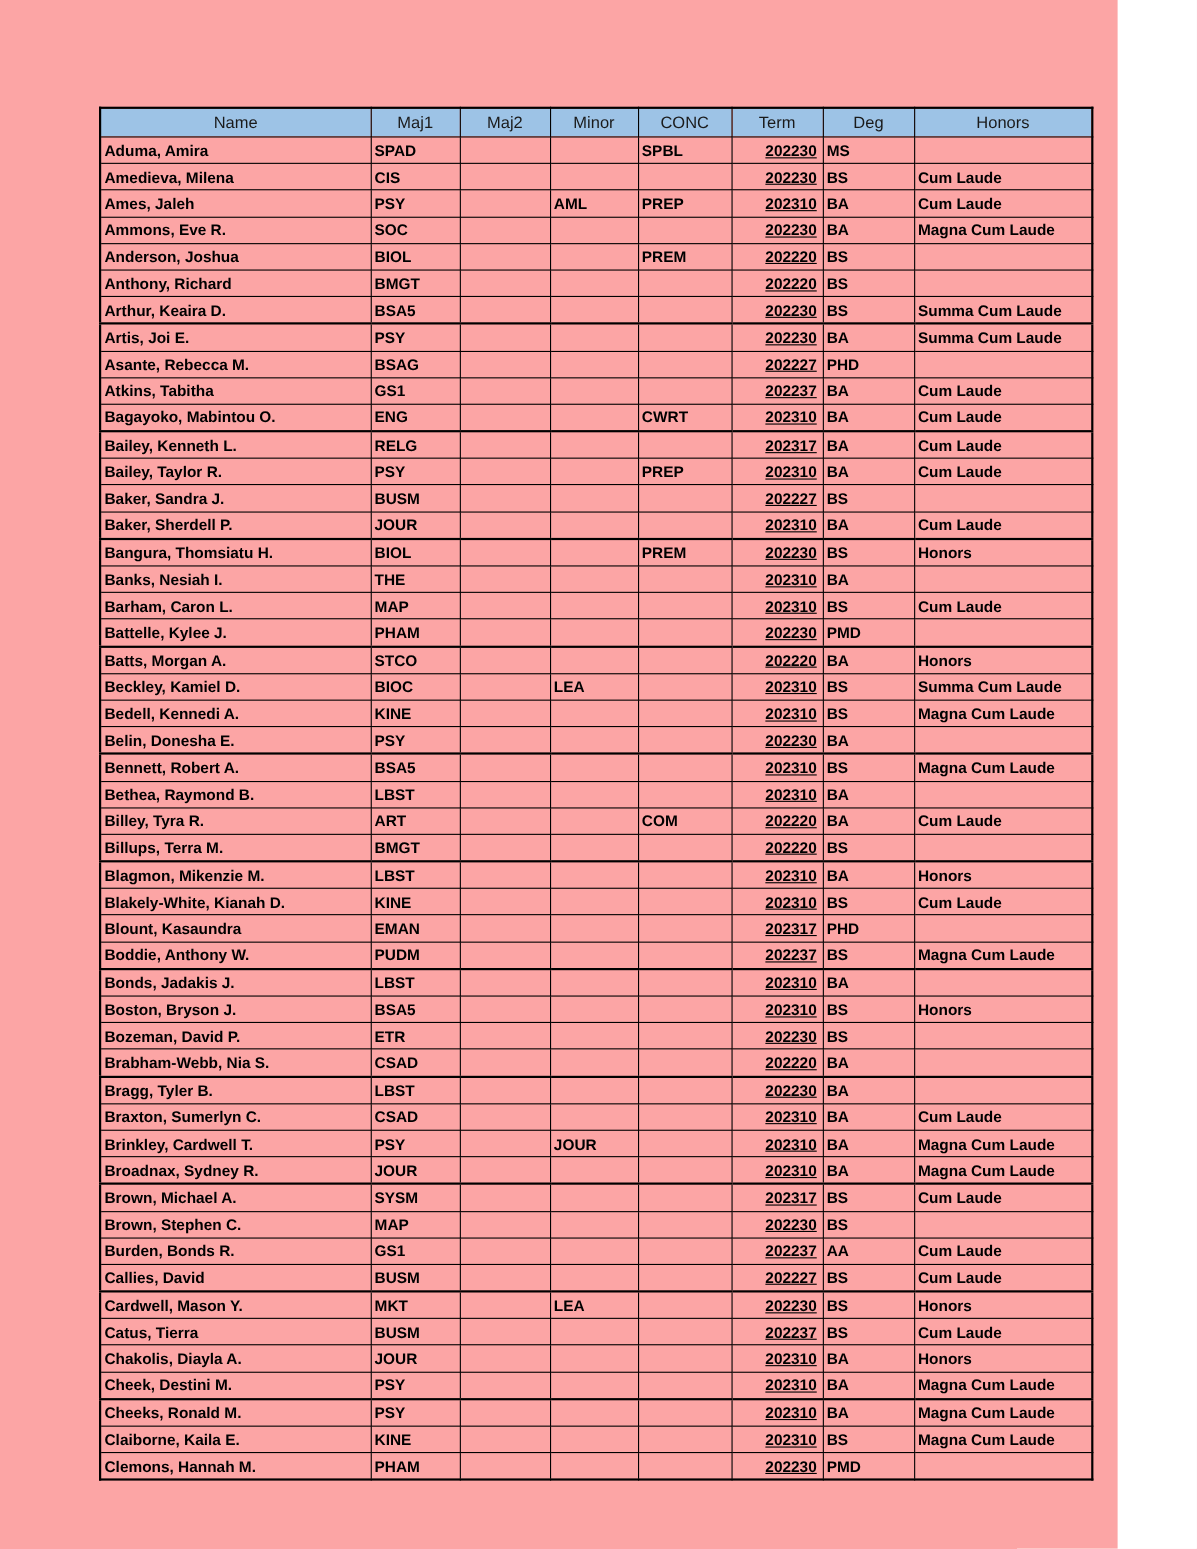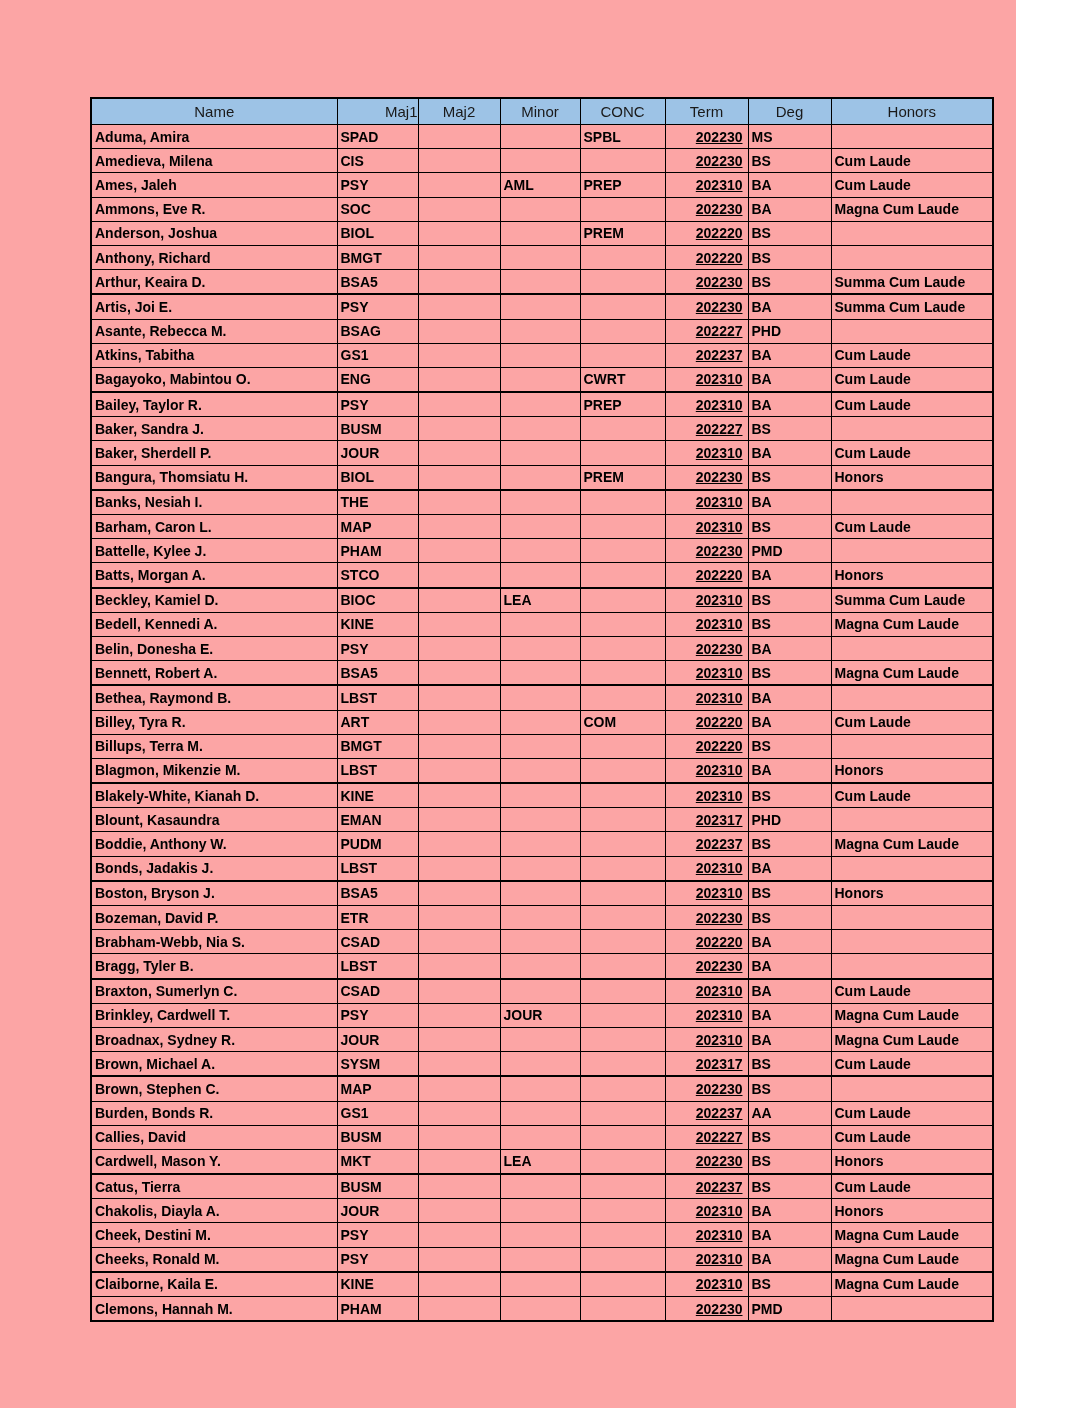--- a/index.html
+++ b/index.html
@@ -66,21 +66,21 @@
       <col style="width:82px">
       <col style="width:80px">
       <col style="width:85px">
       <col style="width:83px">
       <col style="width:83px">
       <col style="width:162px">
     </colgroup>
     <thead>
       <tr>
         <th style="background: rgb(157, 195, 230);">Name</th>
-        <th style="background: rgb(157, 195, 230); text-align: right;">Maj1</th>
+        <th style="background: rgb(157, 195, 230);">Maj1</th>
         <th style="background: rgb(157, 195, 230);">Maj2</th>
         <th style="background: rgb(157, 195, 230);">Minor</th>
         <th style="background: rgb(157, 195, 230); margin-left: 10px;">CONC</th>
         <th style="background: rgb(157, 195, 230);">Term</th>
         <th style="background: rgb(157, 195, 230);">Deg</th>
         <th style="background: rgb(157, 195, 230);">Honors</th>
       </tr>
     </thead>
     <tbody id="roster-body">
         <tr>
@@ -187,20 +187,30 @@
           <td class="col-name">Bagayoko, Mabintou O.</td>
           <td class="col-maj1">ENG</td>
           <td class="col-maj2"></td>
           <td class="col-minor"></td>
           <td class="col-conc">CWRT</td>
           <td class="col-term">202310</td>
           <td class="col-deg">BA</td>
           <td class="col-honors">Cum Laude</td>
         </tr>
         <tr>
+          <td class="col-name">Bailey, Kenneth L.</td>
+          <td class="col-maj1">RELG</td>
+          <td class="col-maj2"></td>
+          <td class="col-minor"></td>
+          <td class="col-conc"></td>
+          <td class="col-term">202317</td>
+          <td class="col-deg">BA</td>
+          <td class="col-honors">Cum Laude</td>
+        </tr>
+        <tr>
           <td class="col-name">Bailey, Taylor R.</td>
           <td class="col-maj1">PSY</td>
           <td class="col-maj2"></td>
           <td class="col-minor"></td>
           <td class="col-conc">PREP</td>
           <td class="col-term">202310</td>
           <td class="col-deg">BA</td>
           <td class="col-honors">Cum Laude</td>
         </tr>
         <tr>

